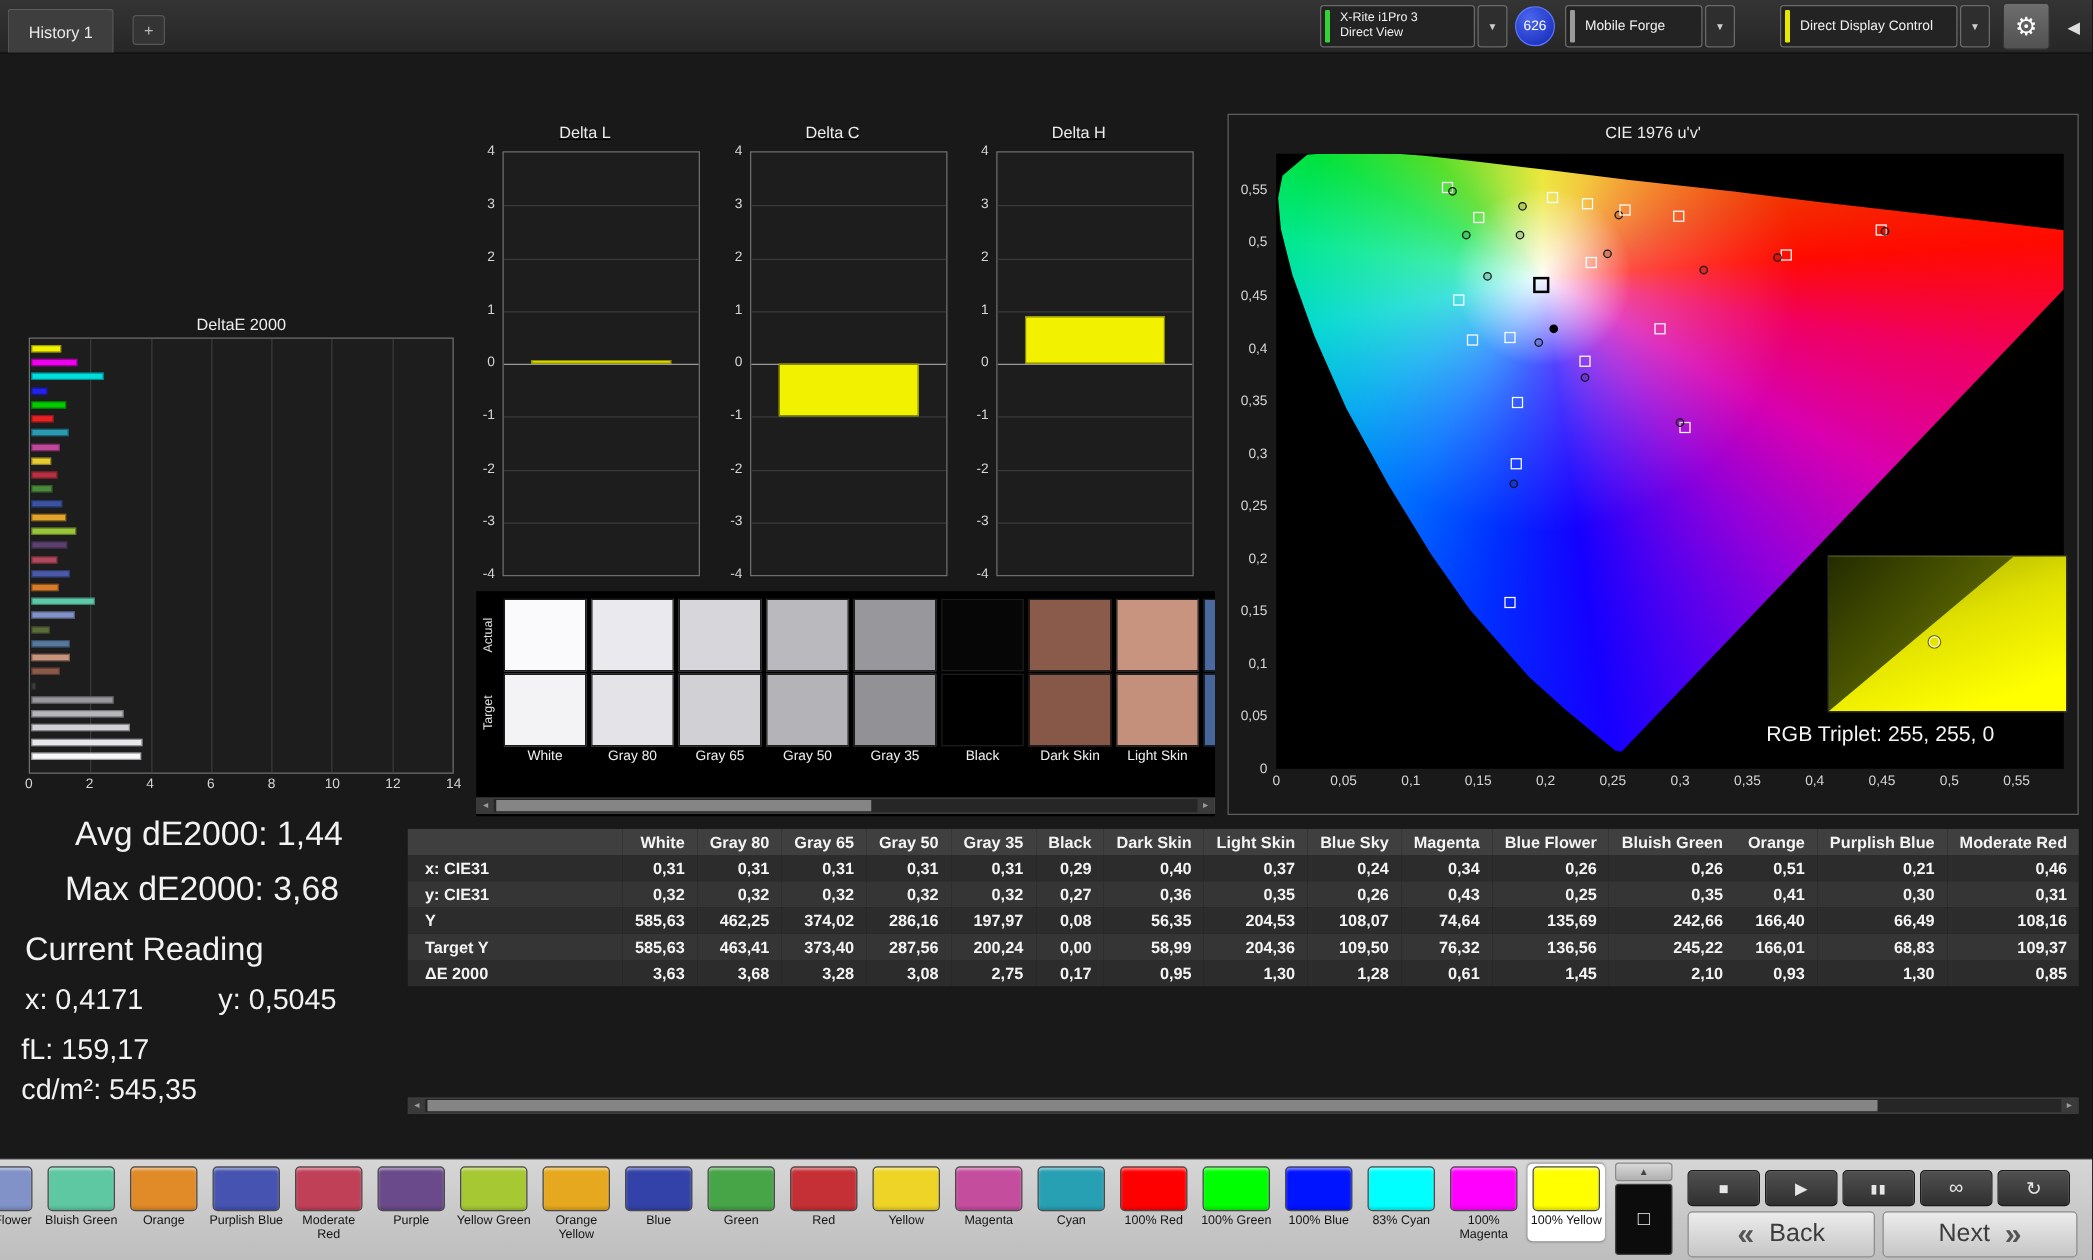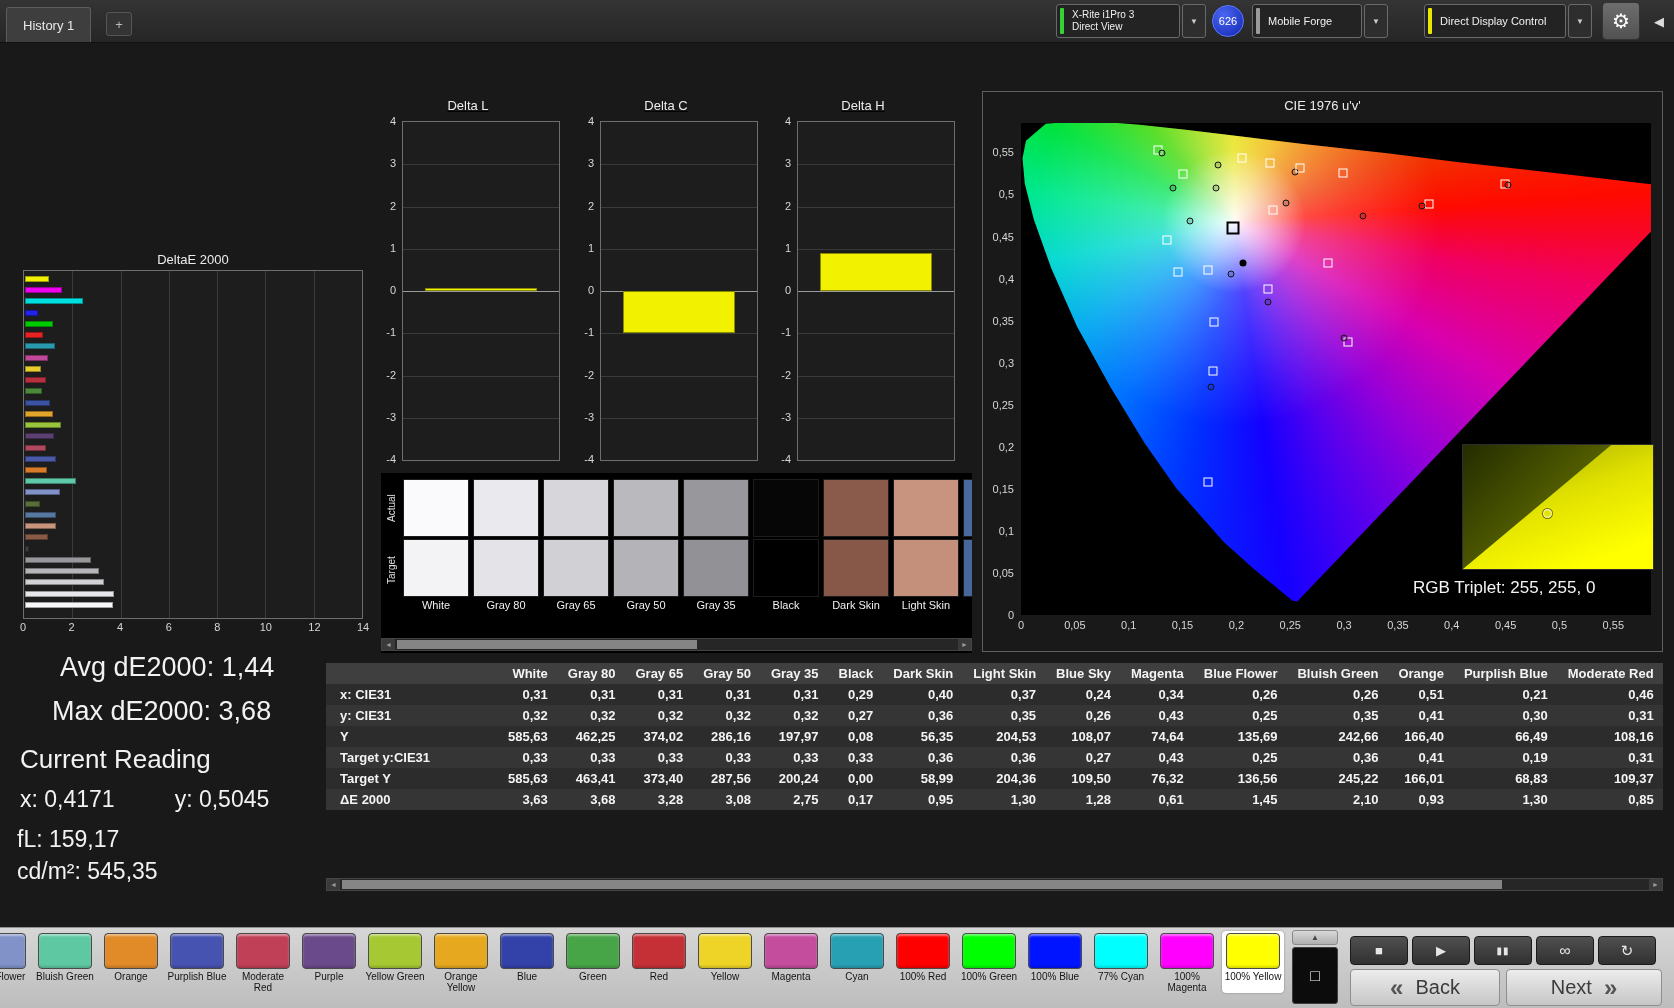--- a/index.html
+++ b/index.html
@@ -490,38 +490,20 @@
             <td>204,53</td>
             <td>108,07</td>
             <td>74,64</td>
             <td>135,69</td>
             <td>242,66</td>
             <td>166,40</td>
             <td>66,49</td>
             <td>108,16</td>
           </tr>
           <tr>
-            <td class="rowlabel">Target y:CIE31</td>
-            <td>0,33</td>
-            <td>0,33</td>
-            <td>0,33</td>
-            <td>0,33</td>
-            <td>0,33</td>
-            <td>0,33</td>
-            <td>0,36</td>
-            <td>0,36</td>
-            <td>0,27</td>
-            <td>0,43</td>
-            <td>0,25</td>
-            <td>0,36</td>
-            <td>0,41</td>
-            <td>0,19</td>
-            <td>0,31</td>
-          </tr>
-          <tr>
             <td class="rowlabel">Target Y</td>
             <td>585,63</td>
             <td>463,41</td>
             <td>373,40</td>
             <td>287,56</td>
             <td>200,24</td>
             <td>0,00</td>
             <td>58,99</td>
             <td>204,36</td>
             <td>109,50</td>
@@ -624,21 +606,21 @@
         <div class="patch-btn">
           <div class="patch-chip" style="background: rgb(0, 255, 0);"></div>
           <div class="patch-label">100% Green</div>
         </div>
         <div class="patch-btn">
           <div class="patch-chip" style="background: rgb(0, 20, 255);"></div>
           <div class="patch-label">100% Blue</div>
         </div>
         <div class="patch-btn">
           <div class="patch-chip" style="background: rgb(0, 255, 255);"></div>
-          <div class="patch-label">77% Cyan</div>
+          <div class="patch-label">83% Cyan</div>
         </div>
         <div class="patch-btn">
           <div class="patch-chip" style="background: rgb(255, 0, 255);"></div>
           <div class="patch-label">100% Magenta</div>
         </div>
         <div class="patch-btn selected">
           <div class="patch-chip" style="background: rgb(255, 255, 0);"></div>
           <div class="patch-label">100% Yellow</div>
         </div>
       </div>

